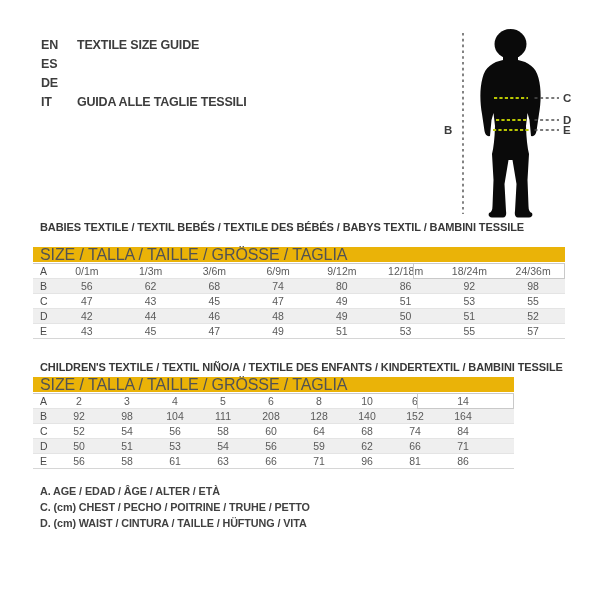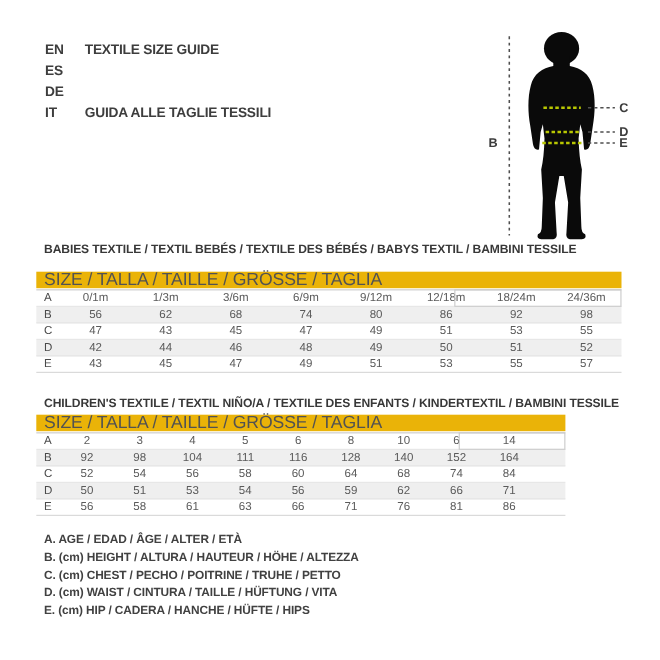--- a/index.html
+++ b/index.html
@@ -178,21 +178,21 @@
       <div class="t-cell">14</div>
       <div class="t-cell"></div>
       <div class="sel-box" style="left:384px;top:-1px;width:95px;height:14px;"></div>
     </div>
     <div class="t-row children-grid stripe">
       <div class="t-label">B</div>
       <div class="t-cell">92</div>
       <div class="t-cell">98</div>
       <div class="t-cell">104</div>
       <div class="t-cell">111</div>
-      <div class="t-cell">116</div>
+      <div class="t-cell">208</div>
       <div class="t-cell">128</div>
       <div class="t-cell">140</div>
       <div class="t-cell">152</div>
       <div class="t-cell">164</div>
       <div class="t-cell"></div>
     </div>
     <div class="t-row children-grid">
       <div class="t-label">C</div>
       <div class="t-cell">52</div>
       <div class="t-cell">54</div>
@@ -219,28 +219,26 @@
       <div class="t-cell"></div>
     </div>
     <div class="t-row children-grid last">
       <div class="t-label">E</div>
       <div class="t-cell">56</div>
       <div class="t-cell">58</div>
       <div class="t-cell">61</div>
       <div class="t-cell">63</div>
       <div class="t-cell">66</div>
       <div class="t-cell">71</div>
-      <div class="t-cell">76</div>
+      <div class="t-cell">96</div>
       <div class="t-cell">81</div>
       <div class="t-cell">86</div>
       <div class="t-cell"></div>
     </div>
   </div>
 
   <div class="legend">
     <div class="legend-item">A. AGE / EDAD / ÂGE / ALTER / ETÀ</div>
-    <div class="legend-item">B. (cm) HEIGHT / ALTURA / HAUTEUR / HÖHE / ALTEZZA</div>
     <div class="legend-item">C. (cm) CHEST / PECHO / POITRINE / TRUHE / PETTO</div>
     <div class="legend-item">D. (cm) WAIST / CINTURA / TAILLE / HÜFTUNG / VITA</div>
-    <div class="legend-item">E. (cm) HIP / CADERA / HANCHE / HÜFTE / HIPS</div>
   </div>
 
 </div>
 
 </body></html>

